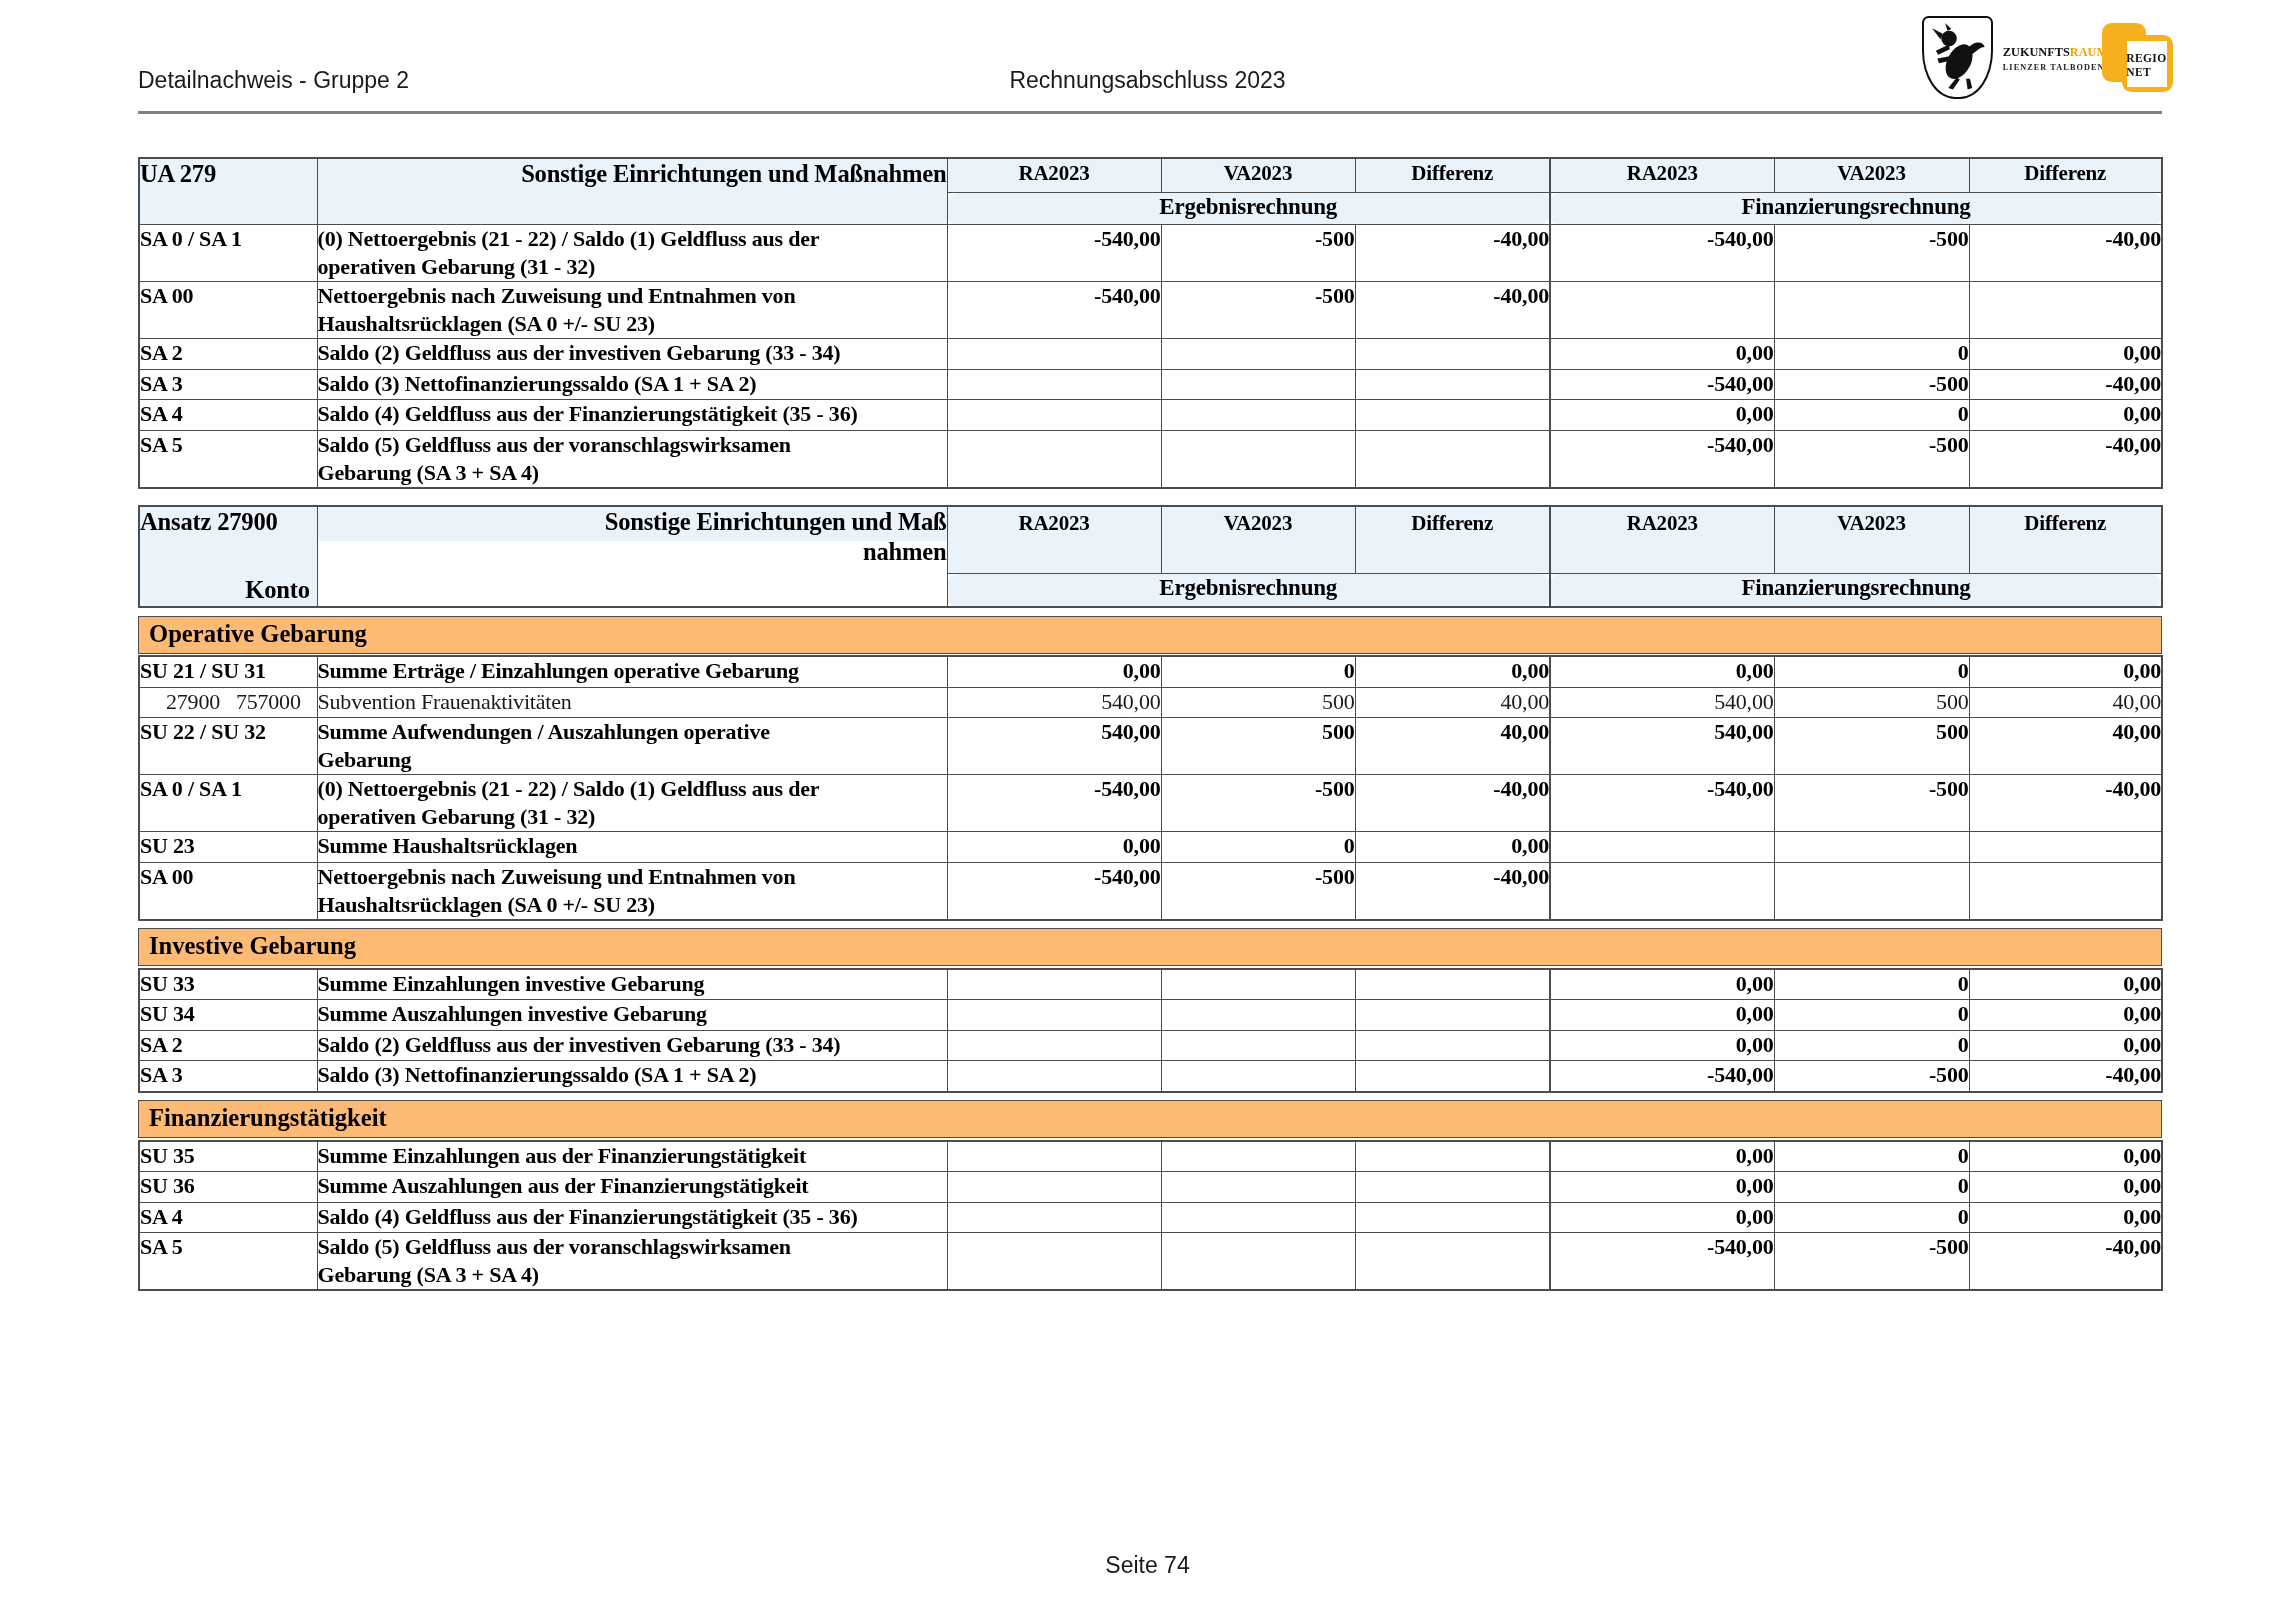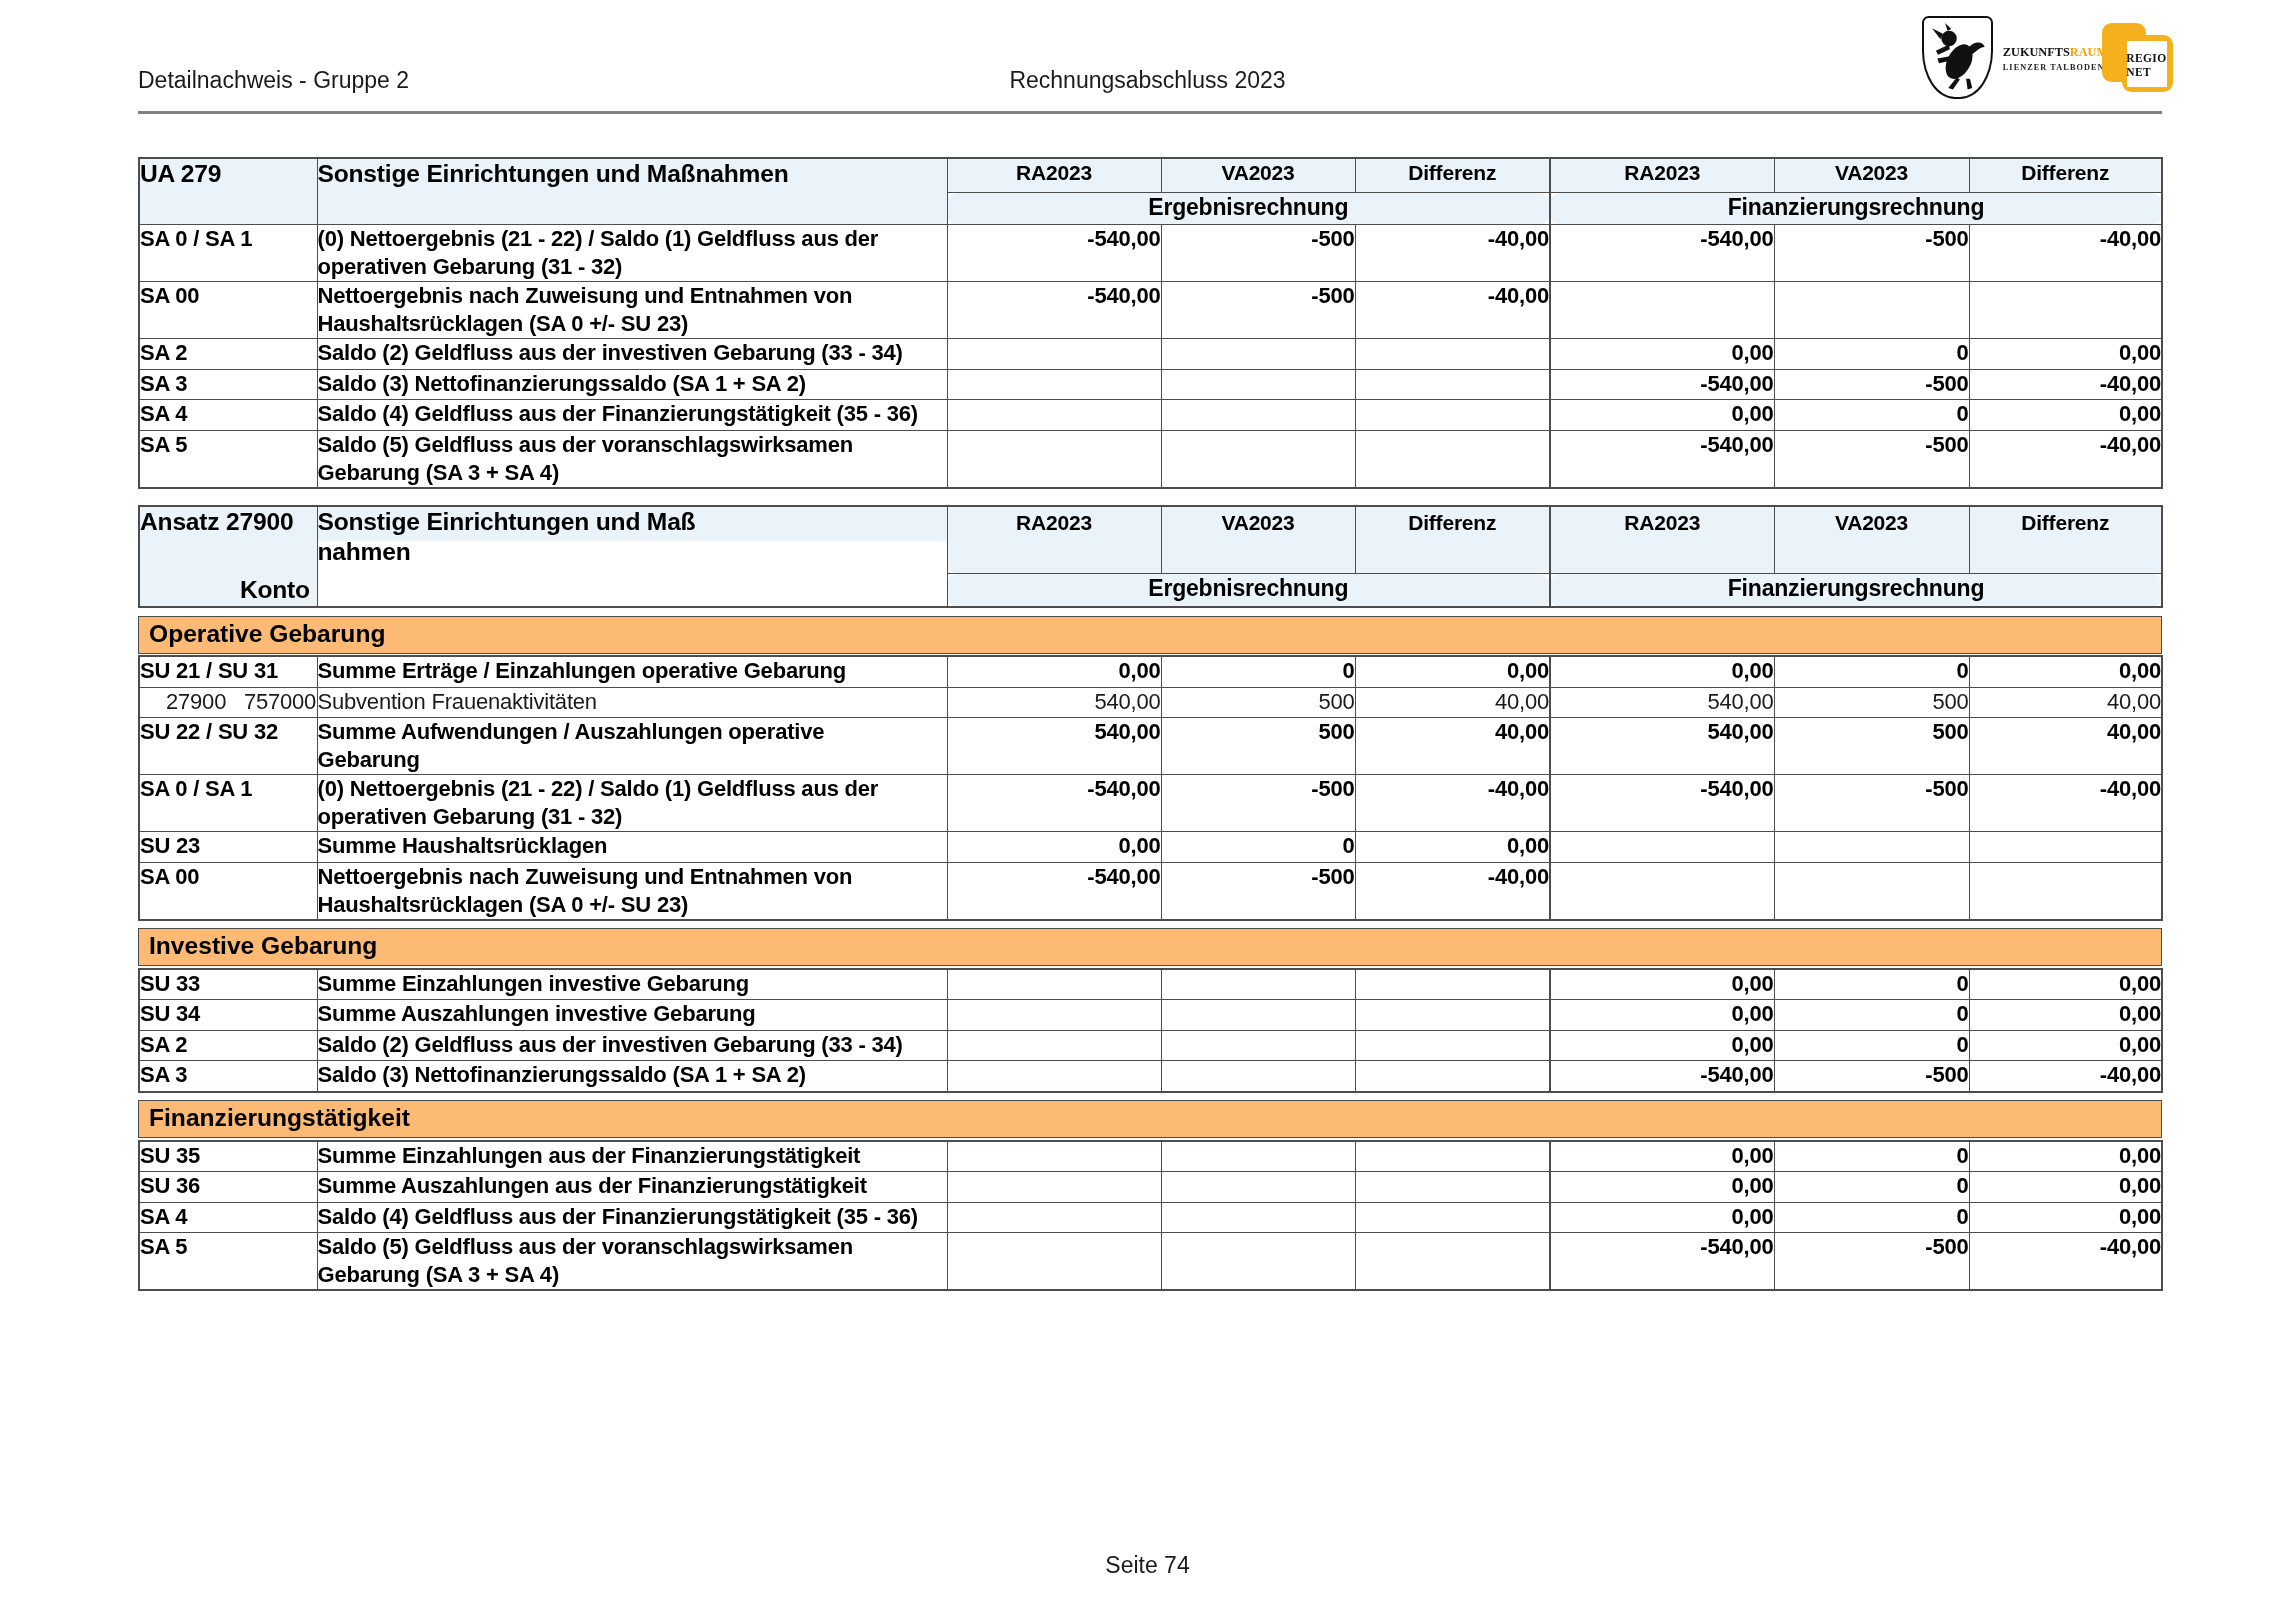--- a/index.html
+++ b/index.html
@@ -22,33 +22,33 @@
   .zk-2{font-family:"Liberation Serif",serif;font-weight:bold;font-size:8.2px;letter-spacing:1.1px;
         color:#222;margin-top:2.5px;white-space:nowrap;}
   .regionet{position:relative;width:71px;height:69px;flex:none;}
   .rn-a{position:absolute;left:0;top:0;width:44px;height:59px;background:#F5B01E;border-radius:9.8px;}
   .rn-b{position:absolute;right:0;bottom:0;width:51px;height:57px;background:#F5B01E;border-radius:9.8px;}
   .rn-c{position:absolute;right:5.7px;bottom:5.7px;width:40px;height:46px;background:#ffffff;}
   .rn-t{position:absolute;right:7.4px;bottom:13px;width:39px;font-family:"Liberation Serif",serif;
         font-weight:bold;font-size:11.5px;line-height:14px;color:#111;letter-spacing:0.4px;}
 
   
-  #content{position:absolute;left:138px;top:157px;width:2024px;}
+  #content{position:absolute;left:138px;top:157px;width:2024px;font-family:Liberation Serif, serif;}
   #footer{position:absolute;left:0;top:1552px;width:2295px;text-align:center;font-size:23px;color:#1a1a1a;}
 
   table.grid{border-collapse:collapse;table-layout:fixed;width:2024px;
              font-size:22px;line-height:28px;letter-spacing:-0.2px;}
   table.grid{border:2.5px solid #4d4d4d;}
   .grid th,.grid td{border:1.6px solid #4d4d4d;vertical-align:top;overflow:hidden;padding:0;}
   .hdr-blue{background:#EAF2FA;}
   .gstart{border-left-width:2.5px !important;}
 
   
   .t-code{font-weight:bold;font-size:24.6px;text-align:left;padding:1.6px 4.9px 0 6.6px;vertical-align:top;line-height:30px;}
-  .t-title{font-weight:bold;font-size:24.6px;text-align:left;padding:1.6px 6.6px 0 6.6px;vertical-align:top;line-height:30px;
+  .t-title{font-weight:bold;font-size:24.6px;text-align:right;padding:1.6px 6.6px 0 6.6px;vertical-align:top;line-height:30px;
            white-space:pre-line;}
   .c-h{font-weight:bold;font-size:21px;text-align:center;padding:0 6.6px 0 3.3px;height:33px;vertical-align:middle;}
   .c-h.tall{height:64px;vertical-align:top;padding-top:2.5px;}
   .c-g{font-weight:bold;font-size:23px;text-align:center;height:31px;vertical-align:middle;border-radius:11px;}
   #t2h .c-g{height:32px;}
   .t2-c1{position:relative;}
   .konto{position:absolute;right:6.6px;bottom:1.6px;font-weight:bold;font-size:24.6px;}
   .t2-c2{background:linear-gradient(to bottom,#EAF2FA 0px,#EAF2FA 34px,#ffffff 34px);}
 
   

